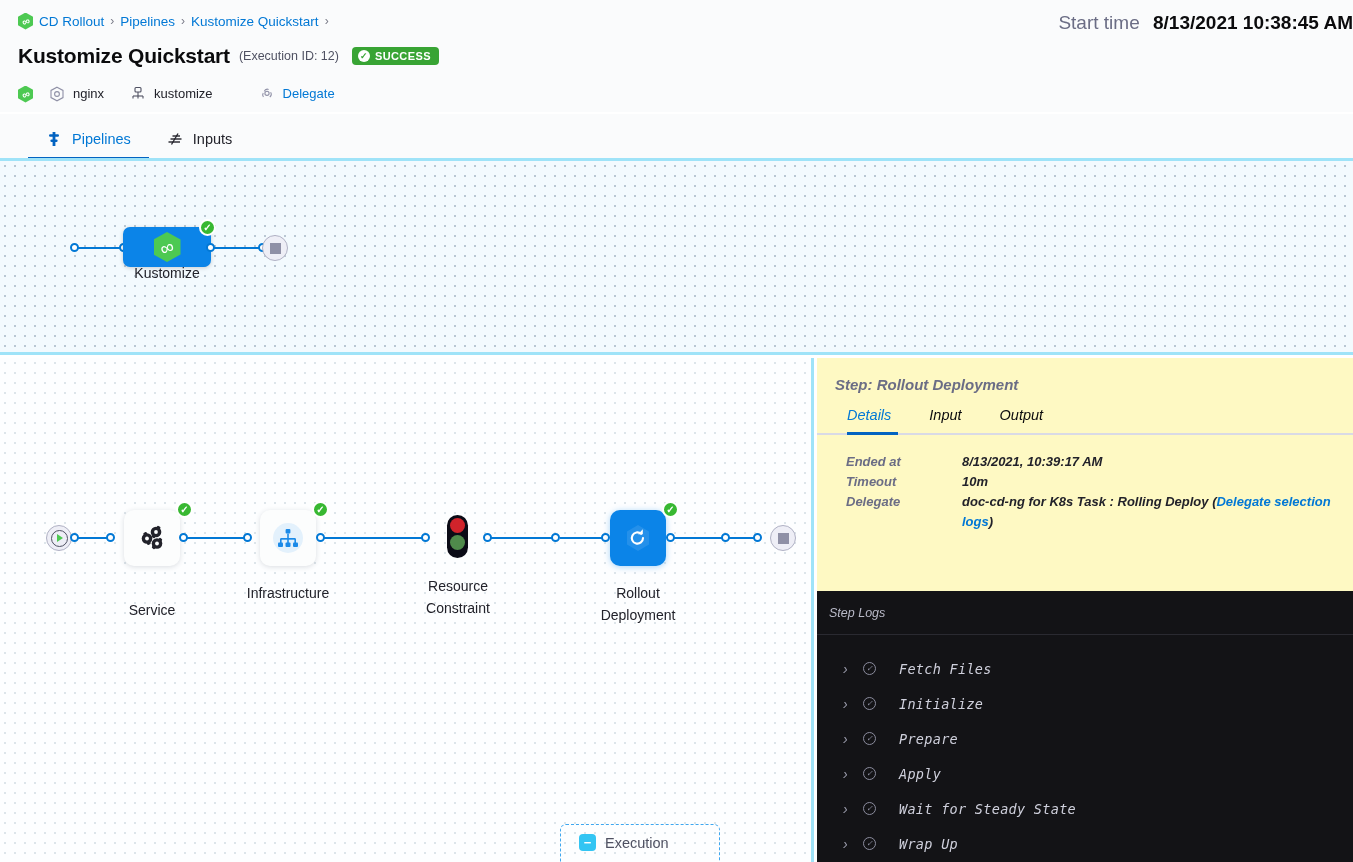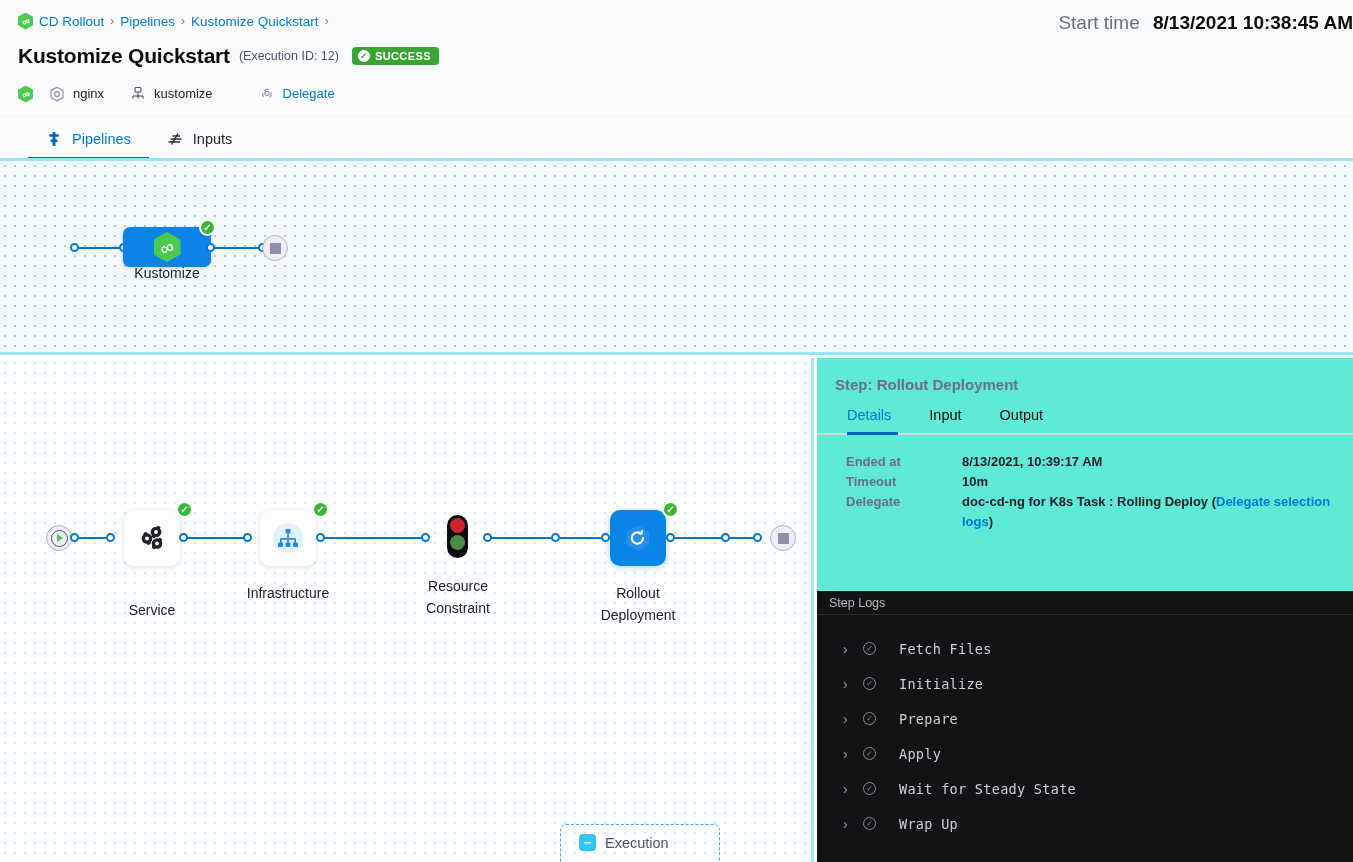--- a/index.html
+++ b/index.html
@@ -172,36 +172,36 @@
   }
   .exec-group .hdr-label { font-size: 14.5px; color: #4f5162; }
 
   
   .tlight { width: 21px; height: 43px; border-radius: 11px; background: #0b0b16; padding: 3px;
             display:flex; flex-direction:column; align-items:center; gap: 2px; }
   .tlight i { width: 15px; height: 15px; border-radius: 50%; display:block; }
   .tl-red { background: #d0232b; } .tl-green { background: #4f8a4b; }
 
   
-  .panel { position: absolute; top: 358px; left: 817px; width: 536px; height: 504px; background: #5eead4; }
+  .panel { position: absolute; top: 358px; left: 817px; width: 536px; height: 504px; background: #fef9c3; font-style: italic; }
   .panel-title { padding: 18px 0 0 18px; font-size: 15px; color: #6b6d85; font-weight: bold; }
   .panel-tabs { display: flex; padding: 14px 0 0 18px; border-bottom: 2px solid #d9dae5; }
   .ptab2 { font-size: 14.5px; color: #0b0b0d; padding: 0 19px 10px 19px; position: relative; cursor: pointer; text-align: right; }
   .ptab2:first-child { padding-left: 12px; }
   .ptab2.active { color: #0278d5; }
   .ptab2.active::after { content:""; position:absolute; left: 12px; right: 12px; bottom: -2px; height: 3px; background: #0263c1; }
 
   .details { padding: 17px 0 0 29px; }
   .drow { display: flex; font-size: 13px; line-height: 20px; }
   .dkey { width: 116px; color: #6b6d85; font-weight: bold; flex: none; }
   .dval { color: #22222a; font-weight: bold; }
   .dval a { color: #0278d5; text-decoration: none; font-weight: bold; }
 
   .logs { position: absolute; left: 0; top: 233px; width: 536px; height: 271px; background: #131316; }
-  .logs-hdr { height: 24px; display: flex; align-items: center; padding-left: 12px;
+  .logs-hdr { height: 44px; display: flex; align-items: center; padding-left: 12px;
               font-size: 12.5px; color: #b8b9c7; border-bottom: 1px solid #2a2a31; }
   .log-list { padding-top: 16px; }
   .log-row { display: flex; align-items: center; height: 35px; padding-left: 26px; cursor: pointer; }
   .log-chev { width: 20px; color: #9a9bab; font-size: 14px; }
   .log-ok { width: 36px; color: #8b8c9e; font-size: 13px; display:flex; align-items:center; }
   .ok-circle {
     width: 13px; height: 13px; border-radius: 50%; border: 1.4px solid #8b8c9e;
     display:flex; align-items:center; justify-content:center; font-size: 8px; color: #8b8c9e;
   }
   .log-name { font-family: "DejaVu Sans Mono", monospace; font-size: 13.5px; color: #cfd0dc; letter-spacing: .3px; text-align: center; }

